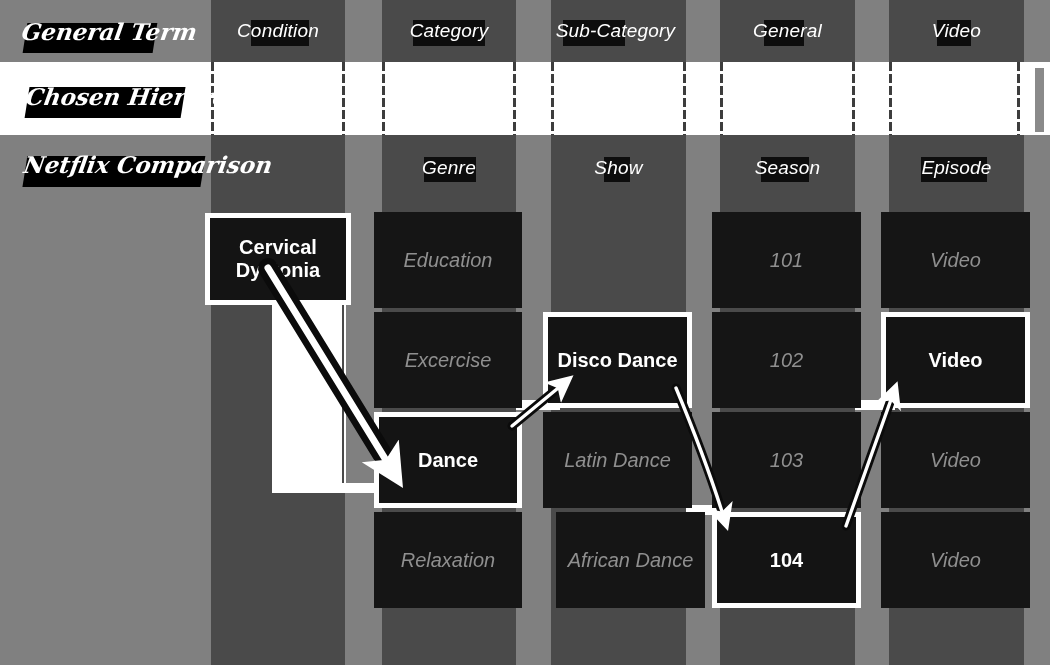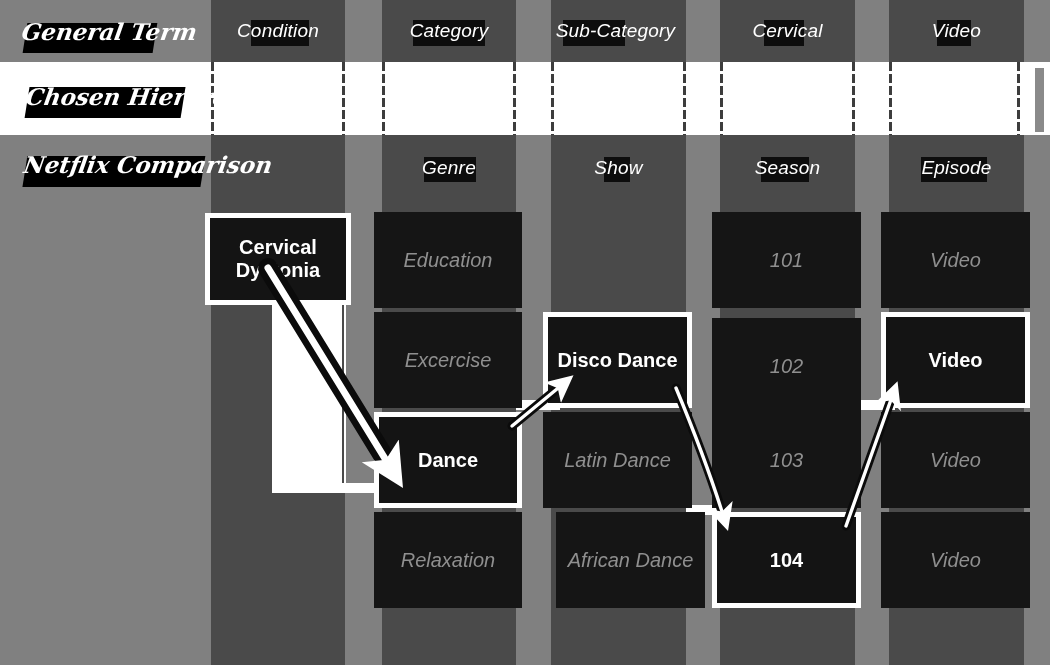--- a/index.html
+++ b/index.html
@@ -116,21 +116,21 @@
   <div class="hdr-cell" style="left:382px;top:0;width:134px;height:62px;">
     <span class="hl" style="left:31px;top:20px;width:72px;height:26px;"></span>
     <span class="txt">Category</span>
   </div>
   <div class="hdr-cell" style="left:551px;top:0;width:129px;height:62px;text-align:right;">
     <span class="hl" style="left:12px;top:20px;width:62px;height:26px;"></span>
     <span class="txt">Sub-Category</span>
   </div>
   <div class="hdr-cell" style="left:720px;top:0;width:135px;height:62px;">
     <span class="hl" style="left:44px;top:20px;width:40px;height:26px;"></span>
-    <span class="txt">Cervical</span>
+    <span class="txt">General</span>
   </div>
   <div class="hdr-cell" style="left:889px;top:0;width:135px;height:62px;">
     <span class="hl" style="left:48px;top:20px;width:34px;height:26px;"></span>
     <span class="txt">Video</span>
   </div>
 
   <div class="hdr-cell" style="left:382px;top:135px;width:134px;height:65px;">
     <span class="hl" style="left:42px;top:22px;width:52px;height:25px;"></span>
     <span class="txt">Genre</span>
   </div>
@@ -191,21 +191,21 @@
   <div class="card" style="left:543px;top:412px;width:149px;height:96px;text-align:center;">
     <span>Latin Dance</span>
   </div>
   <div class="card" style="left:543px;top:512px;width:149px;height:96px;margin-left:13px;">
     <span>African Dance</span>
   </div>
 
   <div class="card" style="left:712px;top:212px;width:149px;height:96px;">
     <span>101</span>
   </div>
-  <div class="card" style="left:712px;top:312px;width:149px;height:96px;margin-top:6px;">
+  <div class="card" style="left:712px;top:312px;width:149px;height:96px;">
     <span>102</span>
   </div>
   <div class="card" style="left:712px;top:412px;width:149px;height:96px;">
     <span>103</span>
   </div>
   <div class="card sel" style="left:712px;top:512px;width:149px;height:96px;">
     <span>104</span>
   </div>
 
   <div class="card" style="left:881px;top:212px;width:149px;height:96px;">

